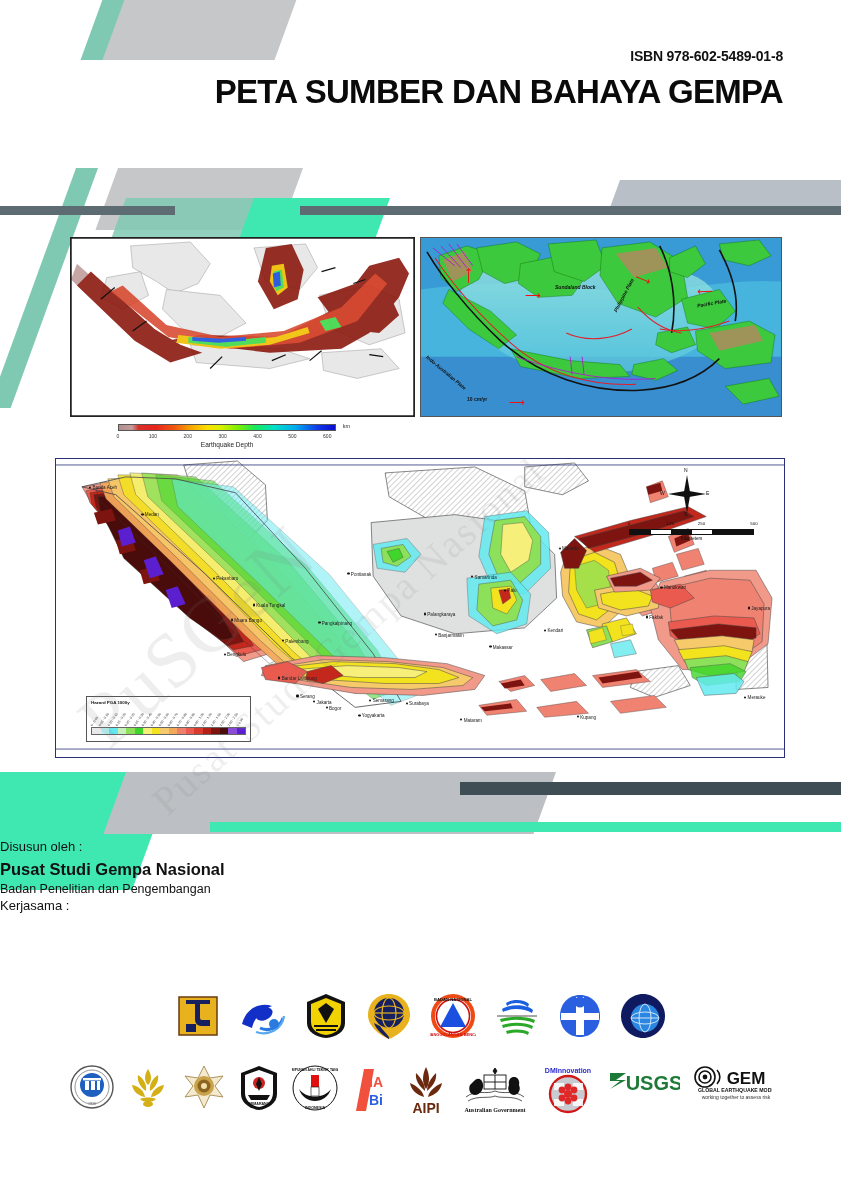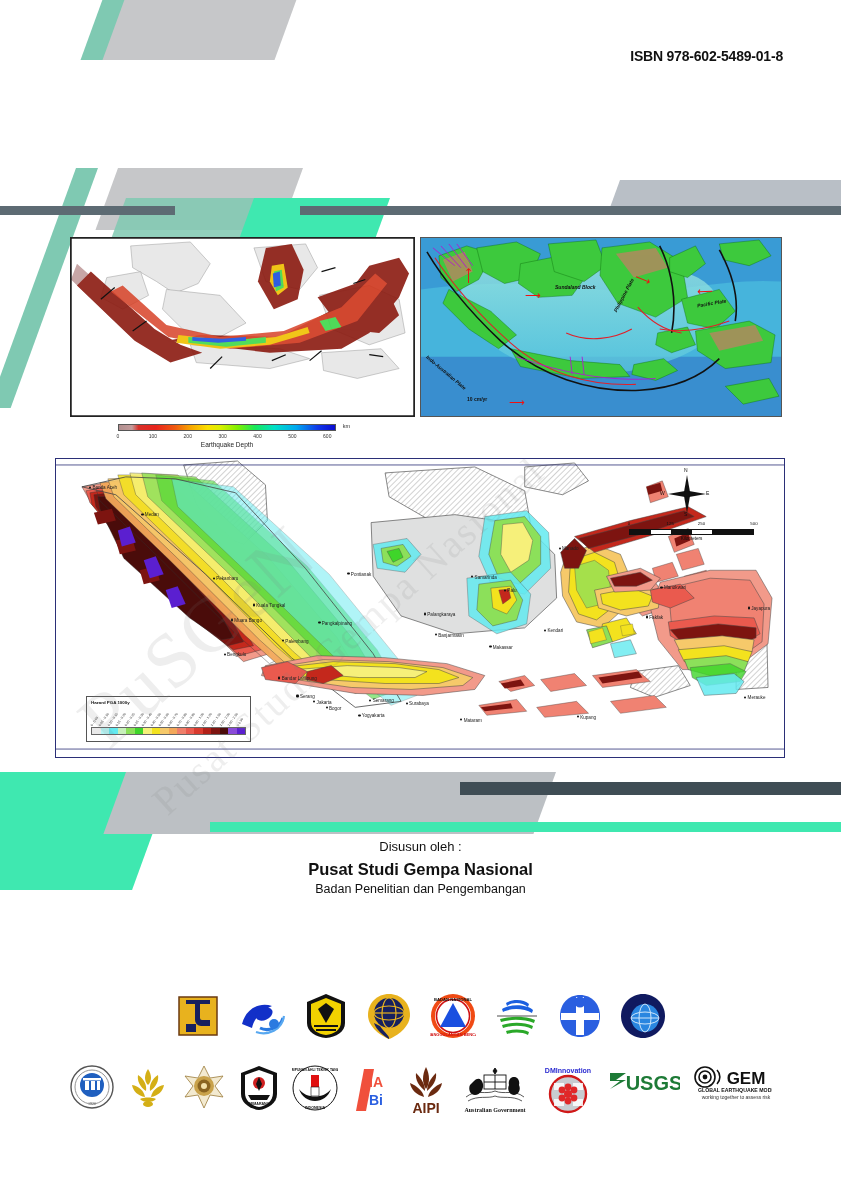--- a/index.html
+++ b/index.html
@@ -107,21 +107,21 @@
   #compass .lbl{position:absolute;font-size:5px;color:#111;}
   #scalebar{position:absolute;right:30px;top:62px;width:125px;}
   #scalebar .ticks{position:relative;height:8px;}
   #scalebar .ticks span{position:absolute;top:0;transform:translateX(-50%);
         font-size:4.4px;color:#111;}
   #scalebar .bar{display:flex;height:6px;border:.5px solid #111;box-sizing:border-box;}
   #scalebar .bar i{flex:1;display:block;}
   #scalebar .cap{text-align:center;font-size:4.6px;color:#111;margin-top:1px;}
 
   
-  #credits{position:absolute;left:0;right:0;top:838px;text-align:center;}
+  #credits{position:absolute;left:0;right:0;top:838px;}
   #credits .l{display:block;line-height:1.34;color:#111;}
   .c-reg{font-size:13px;}
   .c-b1{font-size:16.5px;font-weight:700;margin-top:3px;}
   .c-b2{font-size:16.5px;font-weight:700;}
   .c-s{font-size:12.5px;}
 
   
   #logos1{position:absolute;left:0;right:0;top:982px;height:68px;
           display:flex;justify-content:center;align-items:center;gap:18px;}
   #logos2{position:absolute;left:0;right:0;top:1065px;height:78px;
@@ -160,20 +160,21 @@
     <i></i>
   </div>
 <div class="par deco" id="d-mint-1">
     <i></i>
   </div>
 <div class="deco" id="d-bar-dark-1"></div>
 <div class="deco" id="d-bar-dark-2"></div>
 
 <div id="isbn">ISBN 978-602-5489-01-8</div>
 <div id="title">
+  <div>PETA SUMBER DAN BAHAYA GEMPA</div>
 </div>
 
 <div class="panel" id="seis">
   <svg id="seis-axes" viewBox="0 0 345 180" preserveAspectRatio="none">
     <rect x="0" y="0" width="345" height="180" fill="#ffffff"></rect>
 
     <g fill="#e8e8e8" stroke="#9a9a9a" stroke-width="0.5">
       <path d="M60 8 L120 4 L140 26 L128 46 L104 56 L86 44 L62 30 Z"></path>
       <path d="M96 52 L150 58 L176 86 L150 100 L112 92 L92 72 Z"></path>
       <path d="M184 10 L236 6 L248 30 L230 52 L196 44 Z"></path>
@@ -577,20 +578,21 @@
 <div class="par deco" id="d-grey-b">
     <i></i>
   </div>
 <div class="deco" id="d-bar-dark-b"></div>
 <div class="deco" id="d-mint-bar"></div>
 
 <div id="credits">
   <span class="l c-reg">Disusun oleh :</span>
   <span class="l c-b1">Pusat Studi Gempa Nasional</span>
   <span class="l c-s">Badan Penelitian dan Pengembangan</span>
+  <span class="l c-reg">Kerjasama :</span>
 </div>
 
 <div id="logos1">
 
   <div class="logo">
     <svg width="44" height="44" viewBox="0 0 44 44">
       <rect x="3" y="3" width="38" height="38" fill="#e8b21e" stroke="#6b3a10" stroke-width="1.5"></rect>
       <path d="M10 10 h9 v16 a6 6 0 0 0 6 6 h9 v-6 h-8 a2 2 0 0 1 -2 -2 v-14 h10 v-4 h-24 z" fill="#16205e"></path>
       <path d="M10 30 h10 v8 h-10 z" fill="#16205e"></path>
     </svg>

